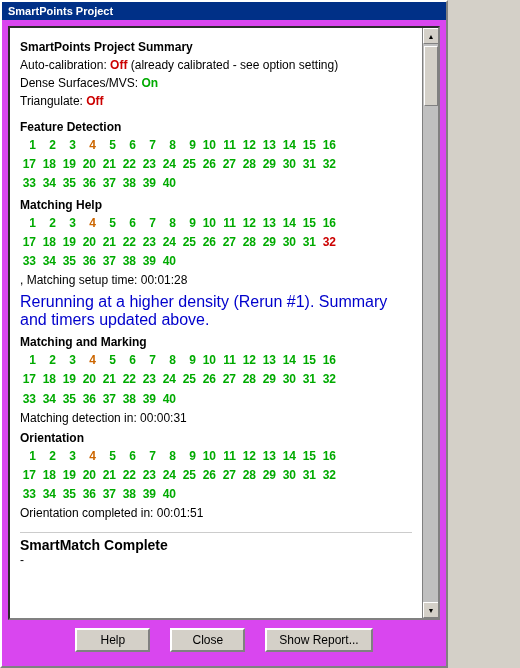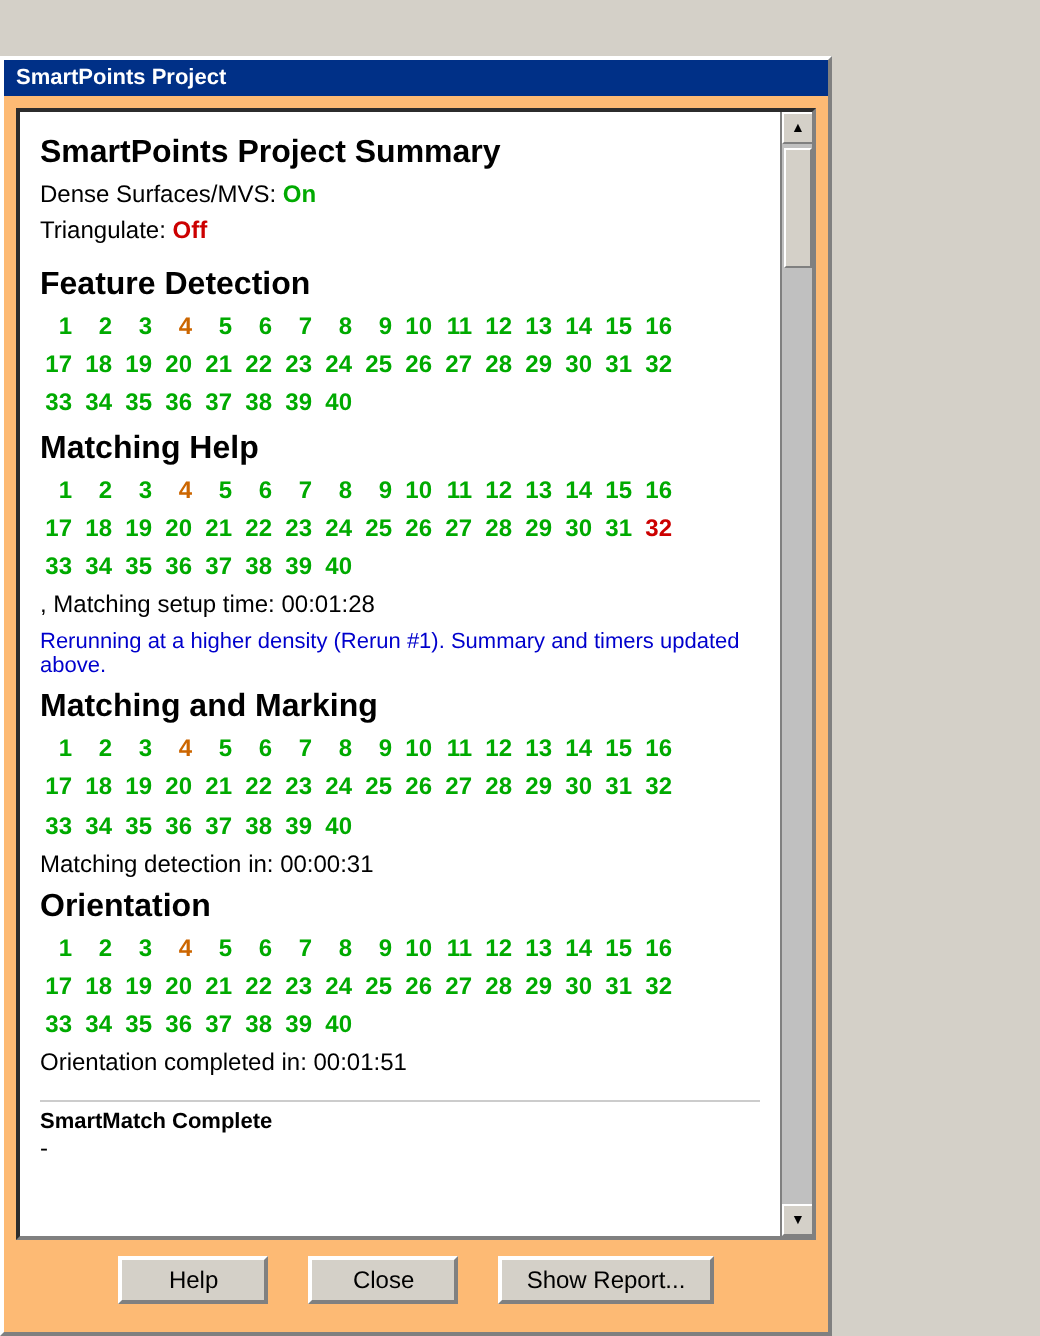--- a/index.html
+++ b/index.html
@@ -6,29 +6,28 @@
     body {
       font-family: 'Segoe UI', Tahoma, Arial, sans-serif;
       font-size: 12px;
       background: #d4d0c8;
       width: 520px;
       height: 668px;
       display: flex;
       flex-direction: column;
     }
     .window {
-      width: 416px;
+      width: 448px;
       height: 668px;
-      background: #fdba74;
+      background: #d946ef;
       border: 2px solid #808080;
       border-top: 2px solid #ffffff;
       border-left: 2px solid #ffffff;
       display: flex;
       flex-direction: column;
-      margin-top: 28px;
     }
     .title-bar {
       background: #003087;
       color: white;
       padding: 3px 6px;
       font-size: 11px;
       font-weight: bold;
       flex-shrink: 0;
     }
     .content-area {
@@ -85,21 +84,21 @@
       background: #d4d0c8;
       border: 1px solid #ffffff;
       border-right-color: #808080;
       border-bottom-color: #808080;
       position: absolute;
       top: 2px;
       left: 1px;
     }
     .section-title {
       font-weight: bold;
-      font-size: 16px;
+      font-size: 12px;
       color: #000000;
       margin-top: 4px;
       margin-bottom: 2px;
     }
     .summary-line {
       color: #000000;
       line-height: 1.5;
     }
     .val-off { color: #cc0000; font-weight: bold; }
     .val-on { color: #00aa00; font-weight: bold; }
@@ -111,21 +110,21 @@
     .num-orange { color: #cc6600; font-weight: bold; }
     .num-red { color: #cc0000; font-weight: bold; }
     .time-line {
       color: #000000;
       margin-top: 2px;
       margin-bottom: 6px;
     }
     .rerun-notice {
       color: #0000cc;
       margin: 6px 0;
-      font-size: 11px;
+      font-size: 16px;
     }
     .spacer { height: 6px; }
     .button-row {
       display: flex;
       justify-content: center;
       gap: 20px;
       padding: 8px 6px;
       flex-shrink: 0;
     }
     .win-btn {
@@ -151,38 +150,41 @@
       padding-right: 4px;
       font-size: 12px;
       font-weight: bold;
     }
     .partial-line {
       color: #000000;
     }
     .bottom-peek {
       color: #000000;
       font-weight: bold;
-      font-size: 11px;
+      font-size: 14px;
       padding-top: 4px;
       border-top: 1px solid #cccccc;
     }
   </style>
 </head>
 <body>
 
 <div class="window">
   <div class="title-bar">
     <span>SmartPoints Project</span>
   </div>
   <div class="content-area">
     <div class="scroll-container">
       <div class="scroll-content">
 
         
         <div class="section-title">SmartPoints Project Summary</div>
+        <div class="summary-line">
+          <span>Auto-calibration: </span><span class="val-off">Off</span><span> (already calibrated - see option setting)</span>
+        </div>
         <div class="summary-line">
           <span>Dense Surfaces/MVS: </span><span class="val-on">On</span>
         </div>
         <div class="summary-line">
           <span>Triangulate: </span><span class="val-off">Off</span>
         </div>
         <div class="spacer"></div>
 
         
         <div class="section-title">Feature Detection</div>

